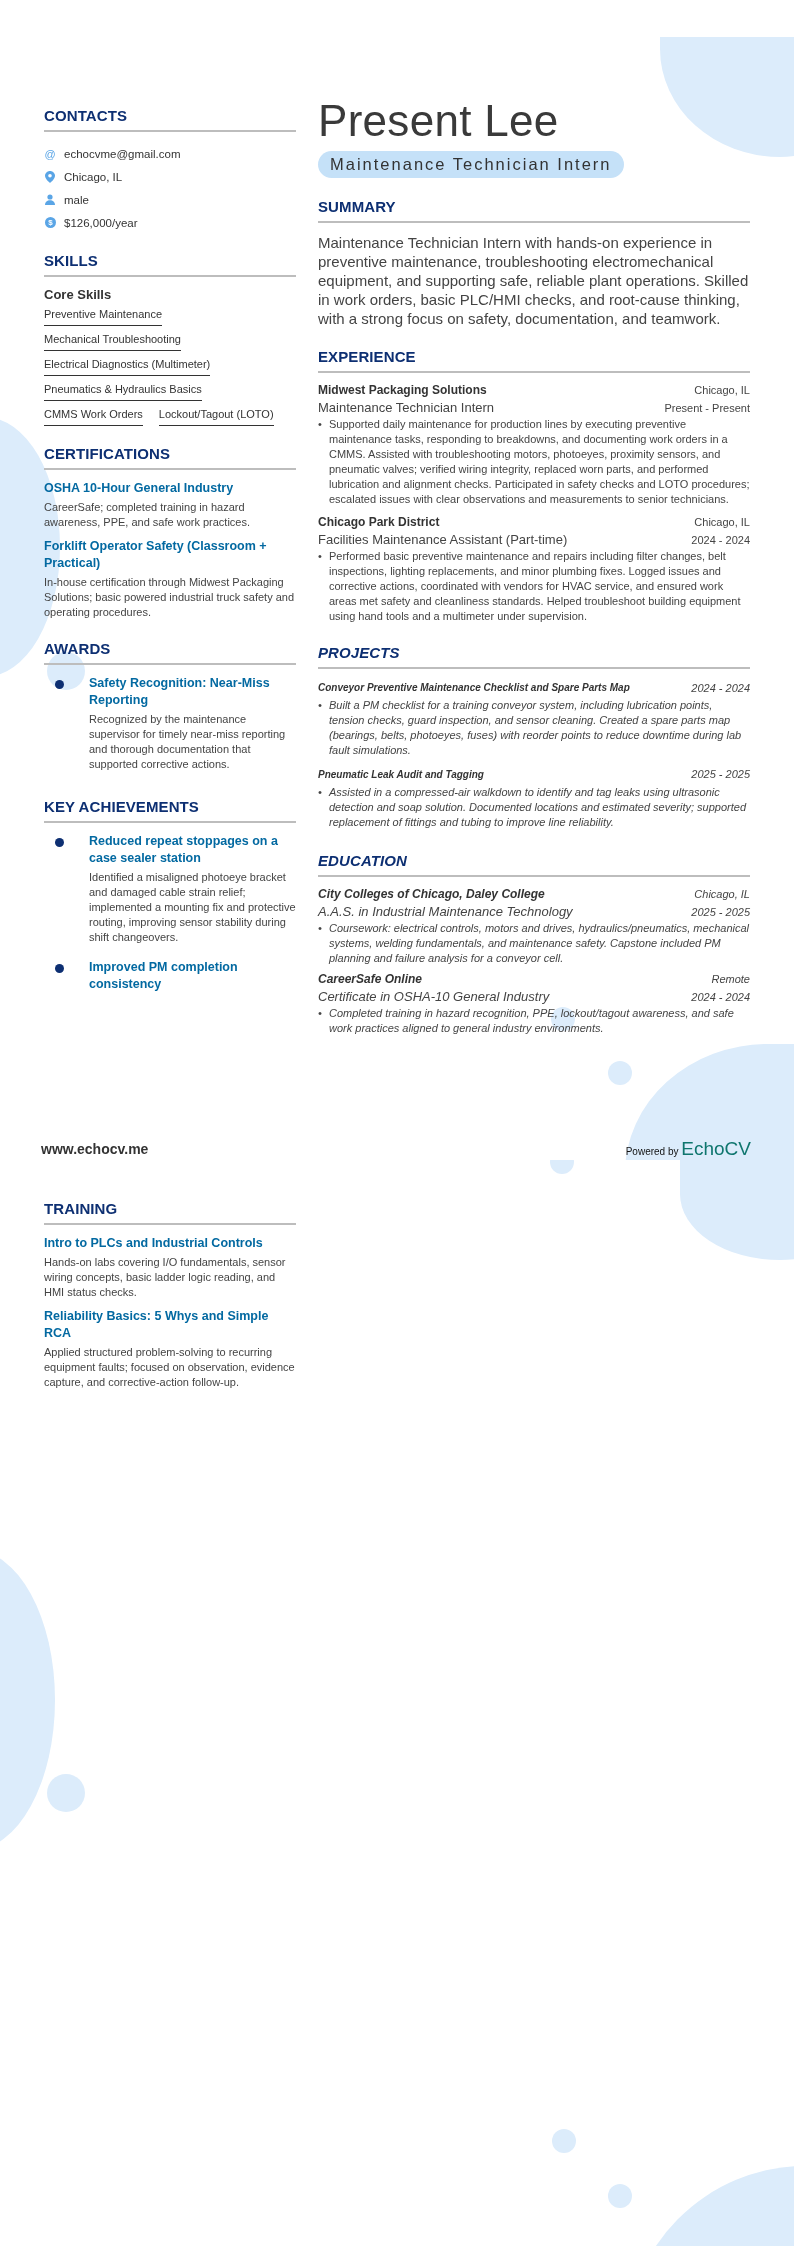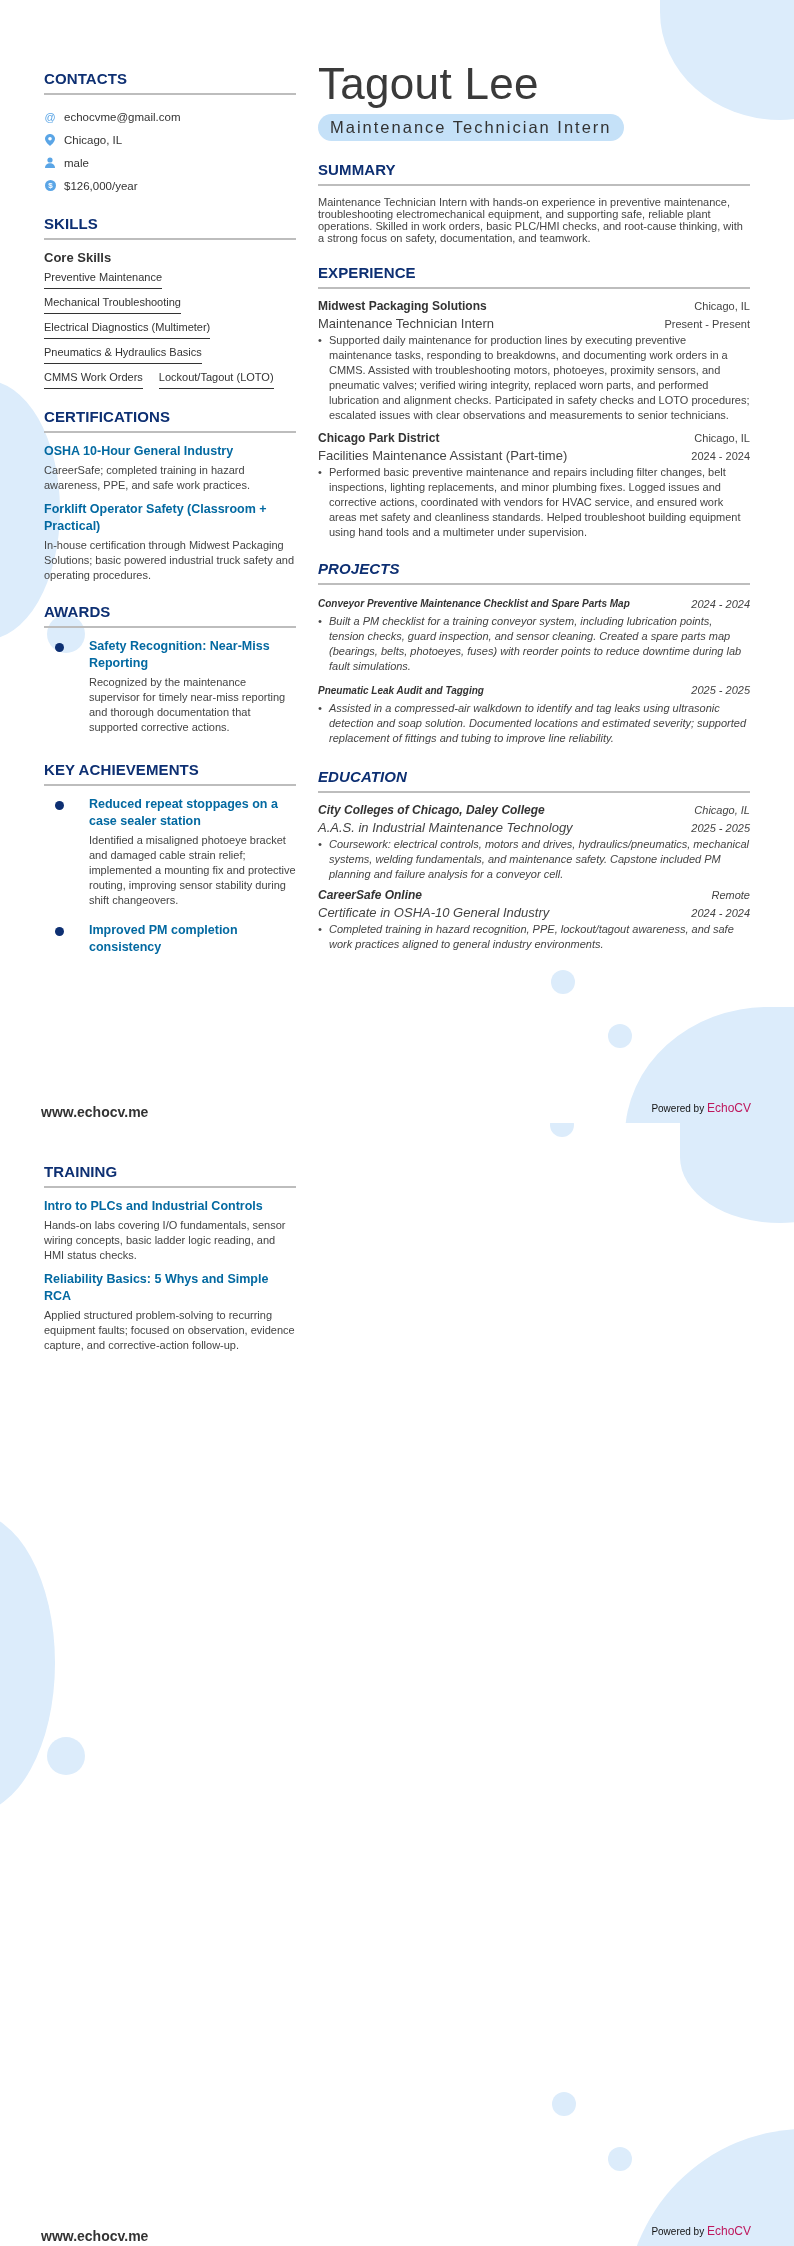--- a/index.html
+++ b/index.html
@@ -1,18 +1,18 @@
 <!DOCTYPE html>
 <html><head>
 <meta charset="utf-8">
 <style>
   html, body { margin: 0; padding: 0; background: #ffffff; }
   body { width: 794px; height: 2246px; position: relative; overflow: hidden;
          font-family: "Liberation Sans", "DejaVu Sans", sans-serif; color: #333; }
-  .page { position: absolute; left: 0; width: 794px; overflow: hidden; background: #fff; }
+  .page { position: absolute; left: 0; width: 794px; overflow: hidden; background: #fff; margin-top: 37px; }
   .page1 { top: 0; height: 1123px; }
   .page2 { top: 1123px; height: 1123px; }
   .blob { position: absolute; background: #dcecfb; z-index: 0; }
   .content { position: relative; z-index: 1; }
 
   .col-left { position: absolute; left: 44px; width: 252px; }
   .col-right { position: absolute; left: 318px; width: 432px; }
 
   .sec-title { font-size: 15px; font-weight: 700; color: #0d2f72; margin: 0 0 6px 0; letter-spacing: 0.1px; }
   .sec-rule { height: 2px; background: #bdbdbd; margin-bottom: 10px; }
@@ -27,34 +27,34 @@
   .item-title { font-size: 12.5px; font-weight: 700; color: #0369a1; line-height: 17px; margin-bottom: 3px; }
   .item-desc { font-size: 11px; color: #444; line-height: 15px; margin-bottom: 8px; }
 
   .bul-item { display: flex; margin-bottom: 6px; }
   .bul-dot { width: 9px; height: 9px; border-radius: 50%; background: #0d2f72; margin: 5px 0 0 11px; flex: none; }
   .bul-body { margin-left: 25px; }
 
   .name { font-size: 44px; color: #3a3a3a; font-weight: 400; line-height: 48px; margin: 0; letter-spacing: 0.3px; }
   .role-pill { display: inline-block; background: #c5e1f8; color: #333; font-size: 16.5px; letter-spacing: 2px; padding: 4px 12px; border-radius: 16px; margin-top: 6px; }
 
-  .summary { font-size: 11px; color: #444; line-height: 12px; }
+  .summary { font-size: 15px; color: #444; line-height: 19px; }
 
   .entry-head { display: flex; justify-content: space-between; align-items: baseline; }
   .entry-org { font-size: 12px; font-weight: 700; color: #333; }
   .entry-loc { font-size: 11px; color: #444; }
   .entry-role { font-size: 13px; color: #444; }
   .entry-date { font-size: 11px; color: #444; white-space: nowrap; }
   .entry-bullet { display: flex; font-size: 11px; color: #444; line-height: 15px; margin-top: 2px; }
   .entry-bullet .b { width: 11px; flex: none; }
   .proj-title { font-size: 10px; font-weight: 700; color: #333; line-height: 17px; max-width: 360px; }
 
   .footer-left { position: absolute; left: 41px; font-size: 14px; color: #333; z-index: 2; font-weight: bold; }
   .footer-right { position: absolute; right: 43px; font-size: 10px; color: #111; z-index: 2; }
-  .footer-right .brand { font-size: 12px; color: #be185d; }
+  .footer-right .brand { font-size: 19px; color: #0f766e; }
 </style>
 </head>
 <body>
 
 <div class="page page1">
 
   <div class="blob" style="left:660px; top:-60px; width:200px; height:180px; border-radius:0 0 40% 60% / 0 0 40% 60%;"></div>
   <div class="blob" style="left:-90px; top:380px; width:150px; height:260px; border-radius:50%;"></div>
   <div class="blob" style="left:47px; top:615px; width:38px; height:38px; border-radius:50%;"></div>
   <div class="blob" style="left:608px; top:1024px; width:24px; height:24px; border-radius:50%;"></div>
@@ -160,21 +160,21 @@
         <div class="bul-item">
           <span class="bul-dot"></span>
           <div class="bul-body">
             <div class="item-title">Improved PM completion consistency</div>
           </div>
         </div>
       </section>
     </div>
 
     <div class="col-right" style="top:60px;">
-      <h1 class="name">Tagout Lee</h1>
+      <h1 class="name">Present Lee</h1>
       <div class="role-pill">Maintenance Technician Intern</div>
 
       <section style="margin-top:20px;">
         <h2 class="sec-title">SUMMARY</h2>
         <div class="sec-rule"></div>
         <div class="summary">Maintenance Technician Intern with hands-on experience in preventive maintenance, troubleshooting electromechanical equipment, and supporting safe, reliable plant operations. Skilled in work orders, basic PLC/HMI checks, and root-cause thinking, with a strong focus on safety, documentation, and teamwork.</div>
       </section>
 
       <section style="margin-top:20px;">
         <h2 class="sec-title">EXPERIENCE</h2>

